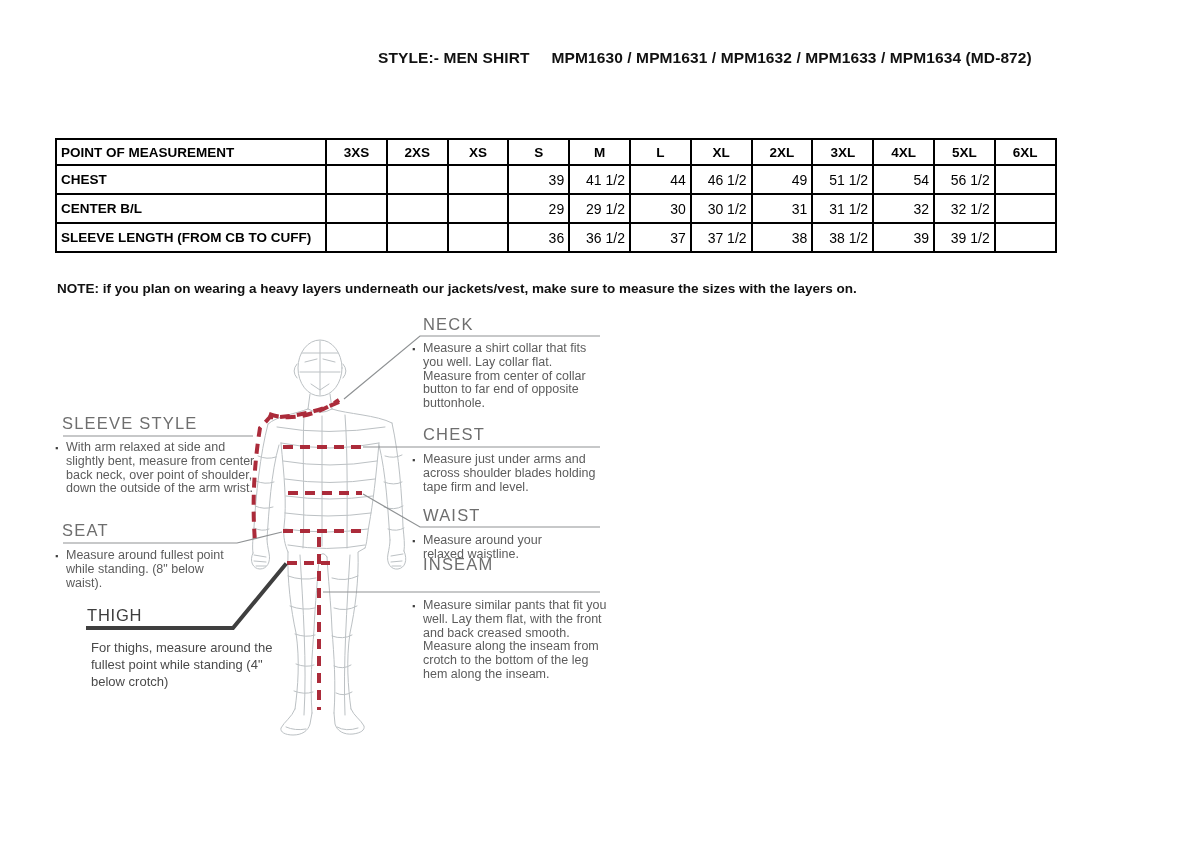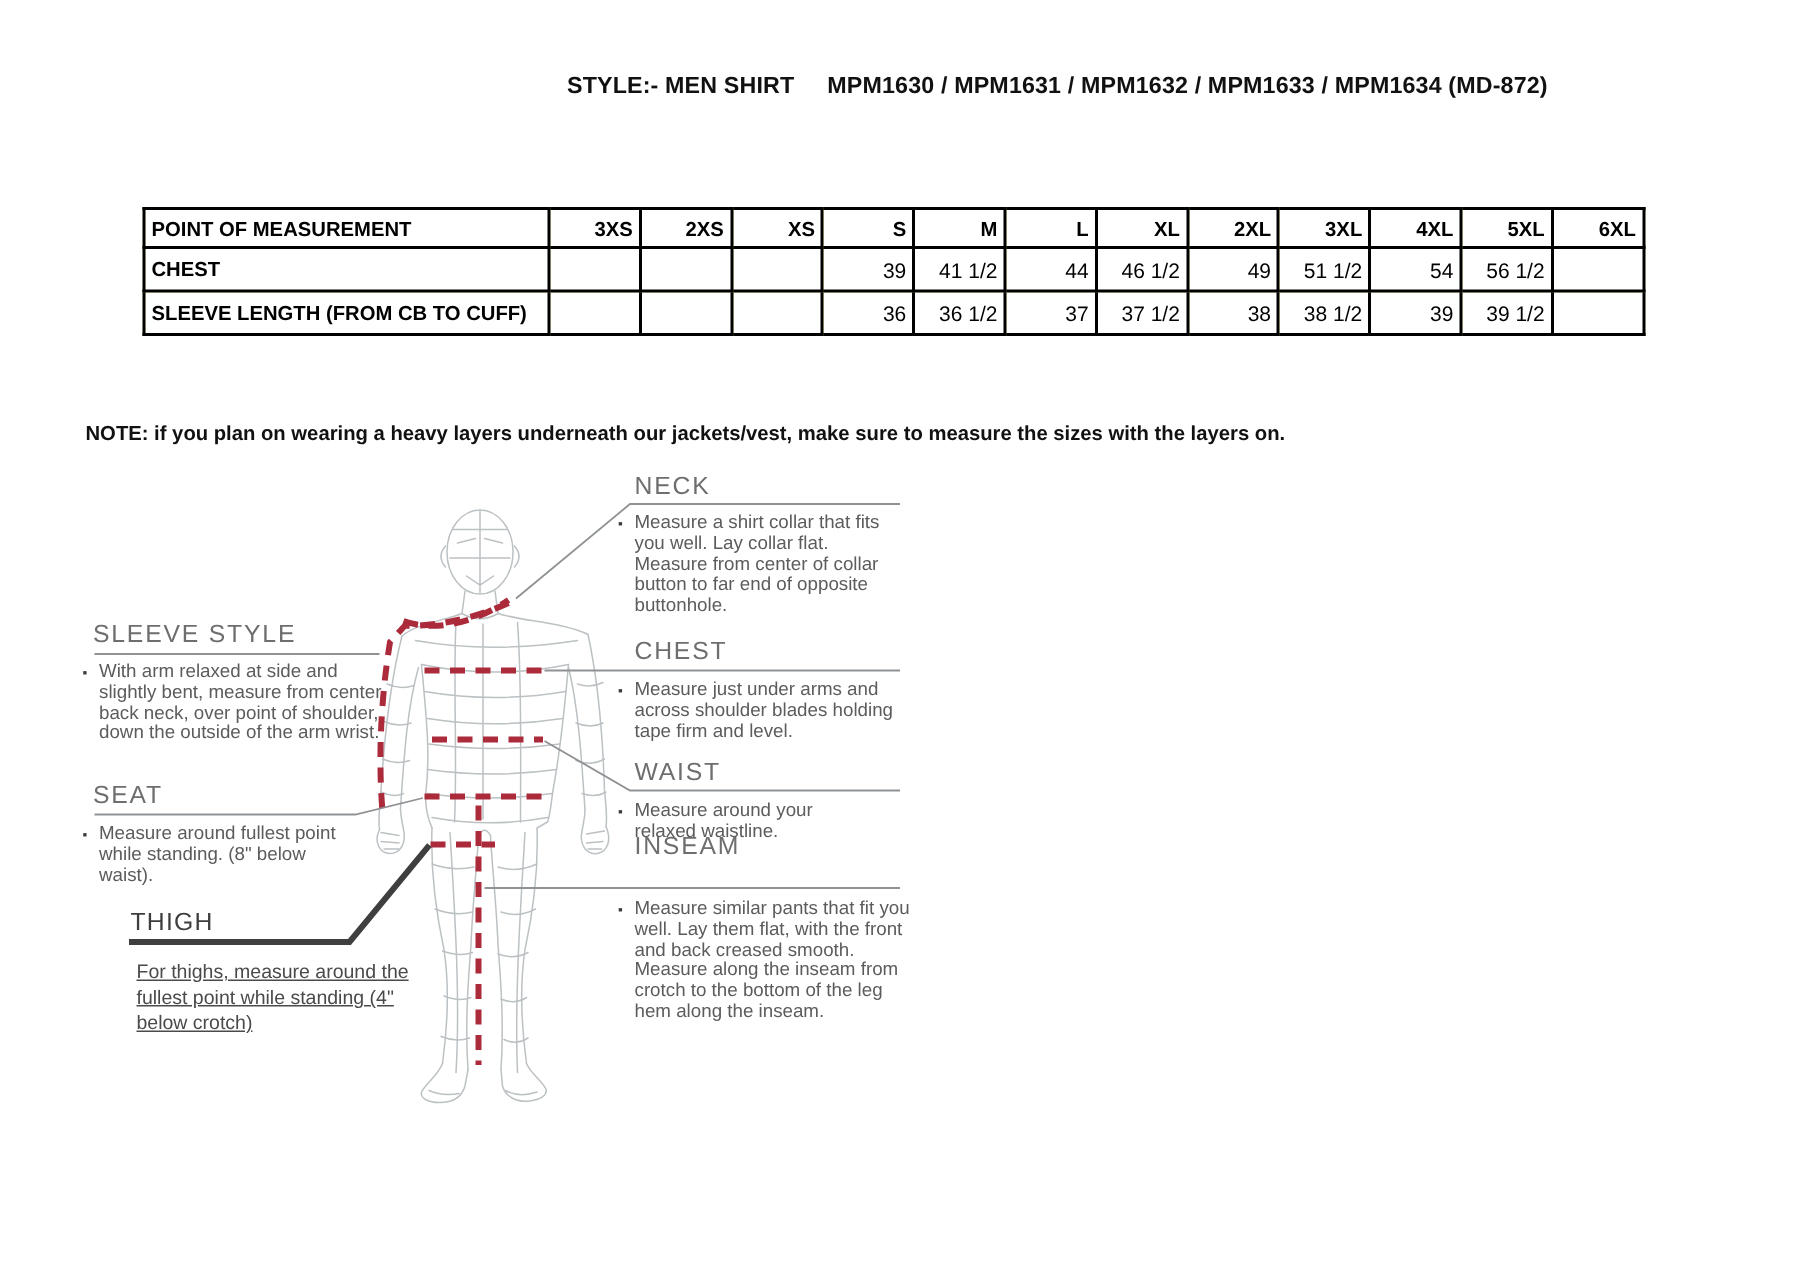--- a/index.html
+++ b/index.html
@@ -7,27 +7,27 @@
     width:1200px;height:845px;position:relative;background:#ffffff;
     font-family:"Liberation Sans", sans-serif;color:#000;overflow:hidden;
   }
   .title{
     position:absolute;left:378px;top:49px;
     font-size:15.5px;font-weight:bold;white-space:pre;color:#111;
     letter-spacing:.1px;
   }
   table.size-chart{
     position:absolute;left:55px;top:138px;width:1000px;
-    border-collapse:collapse;table-layout:fixed;background:#fef9c3;margin-left:40px;
+    border-collapse:collapse;table-layout:fixed;background:#15803d;
   }
   table.size-chart th, table.size-chart td{
     border:2px solid #000;padding:0 4px;background:#fff;
     overflow:hidden;white-space:nowrap;
   }
-  table.size-chart th{height:24px;font-size:13.5px;font-weight:bold;text-align:right;}
+  table.size-chart th{height:24px;font-size:13.5px;font-weight:bold;text-align:center;}
   table.size-chart th.pom{text-align:left;}
   table.size-chart td{height:27px;font-size:14px;text-align:right;font-weight:normal;}
   table.size-chart td.rowlabel{font-size:13.5px;font-weight:bold;text-align:left;}
   .note{
     position:absolute;left:57px;top:281px;
     font-size:13.5px;font-weight:bold;color:#111;
   }
   .diagram{
     position:absolute;left:55px;top:315px;width:600px;height:440px;
   }
@@ -38,21 +38,21 @@
   }
   .m-head.dark{color:#3e3e3e;letter-spacing:.8px;}
   .m-desc{
     position:absolute;display:flex;align-items:flex-start;
     font-size:12.5px;line-height:13.8px;color:var(--text-gray);
   }
   .m-desc .bullet{
     flex:0 0 11px;font-size:9px;line-height:13px;color:#3c3c3c;
     padding-top:1px;
   }
-  .m-desc.nobullet{font-size:13px;line-height:17px;color:#4a4a4a;text-decoration:underline;}
+  .m-desc.nobullet{font-size:13px;line-height:17px;color:#4a4a4a;}
   
   .wire{stroke:var(--wire-gray);stroke-width:1;fill:none;stroke-linecap:round;}
   .dash{stroke:var(--dash-red);stroke-width:4;fill:none;stroke-dasharray:10 7;}
   .leader{stroke:var(--leader-gray);stroke-width:1.2;fill:none;}
   .leader-thick{stroke:#3f3f3f;stroke-width:4;fill:none;stroke-linecap:square;}
 </style>
 </head>
 <body style="--dash-red: #ab2b3a; --wire-gray: #bcc1c4; --leader-gray: #8f9294; --label-gray: #6e6e6e; --text-gray: #5c5c5c;">
 
 <div class="title">STYLE:- MEN SHIRT     MPM1630 / MPM1631 / MPM1632 / MPM1633 / MPM1634 (MD-872)</div>
@@ -89,20 +89,35 @@
         <td>41 1/2</td>
         <td>44</td>
         <td>46 1/2</td>
         <td>49</td>
         <td>51 1/2</td>
         <td>54</td>
         <td>56 1/2</td>
         <td></td>
       </tr>
       <tr>
+        <td class="rowlabel">CENTER B/L</td>
+        <td></td>
+        <td></td>
+        <td></td>
+        <td>29</td>
+        <td>29 1/2</td>
+        <td>30</td>
+        <td>30 1/2</td>
+        <td>31</td>
+        <td>31 1/2</td>
+        <td>32</td>
+        <td>32 1/2</td>
+        <td></td>
+      </tr>
+      <tr>
         <td class="rowlabel">SLEEVE LENGTH (FROM CB TO CUFF)</td>
         <td></td>
         <td></td>
         <td></td>
         <td>36</td>
         <td>36 1/2</td>
         <td>37</td>
         <td>37 1/2</td>
         <td>38</td>
         <td>38 1/2</td>

